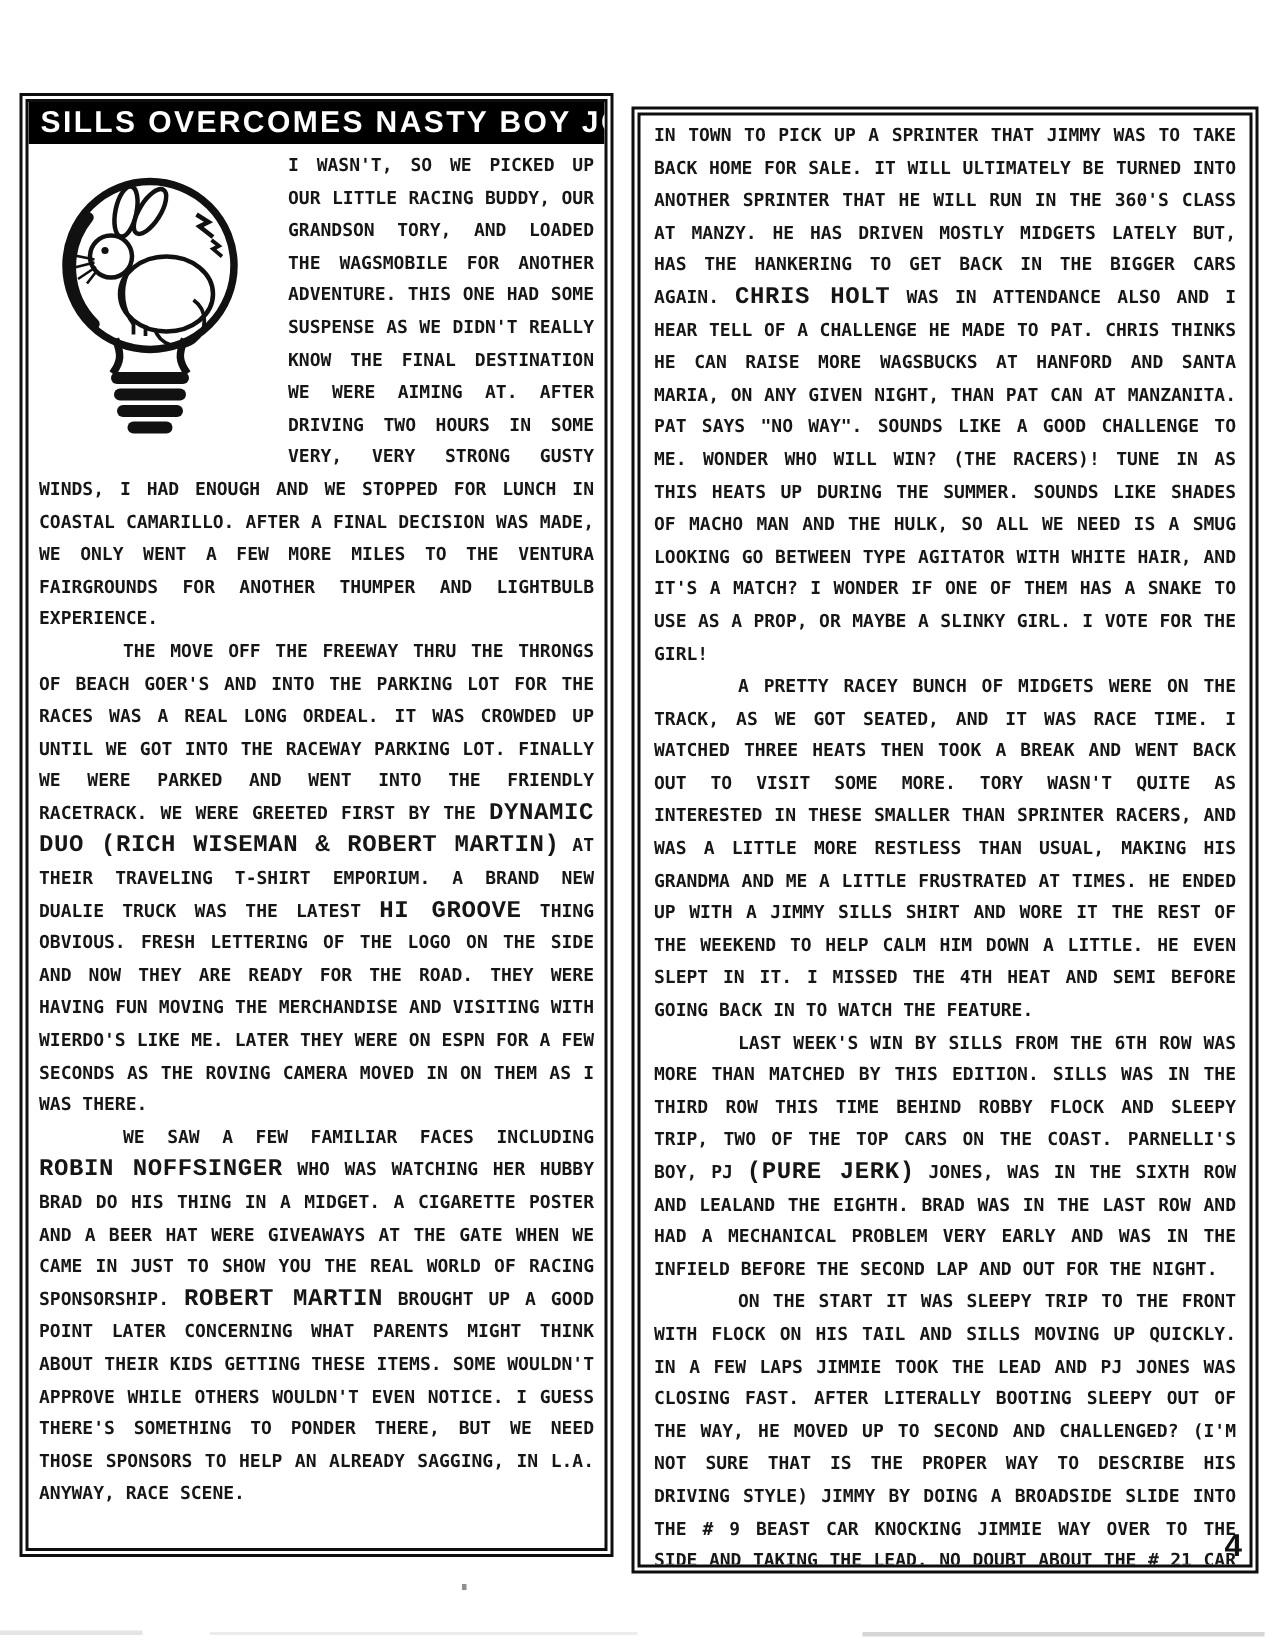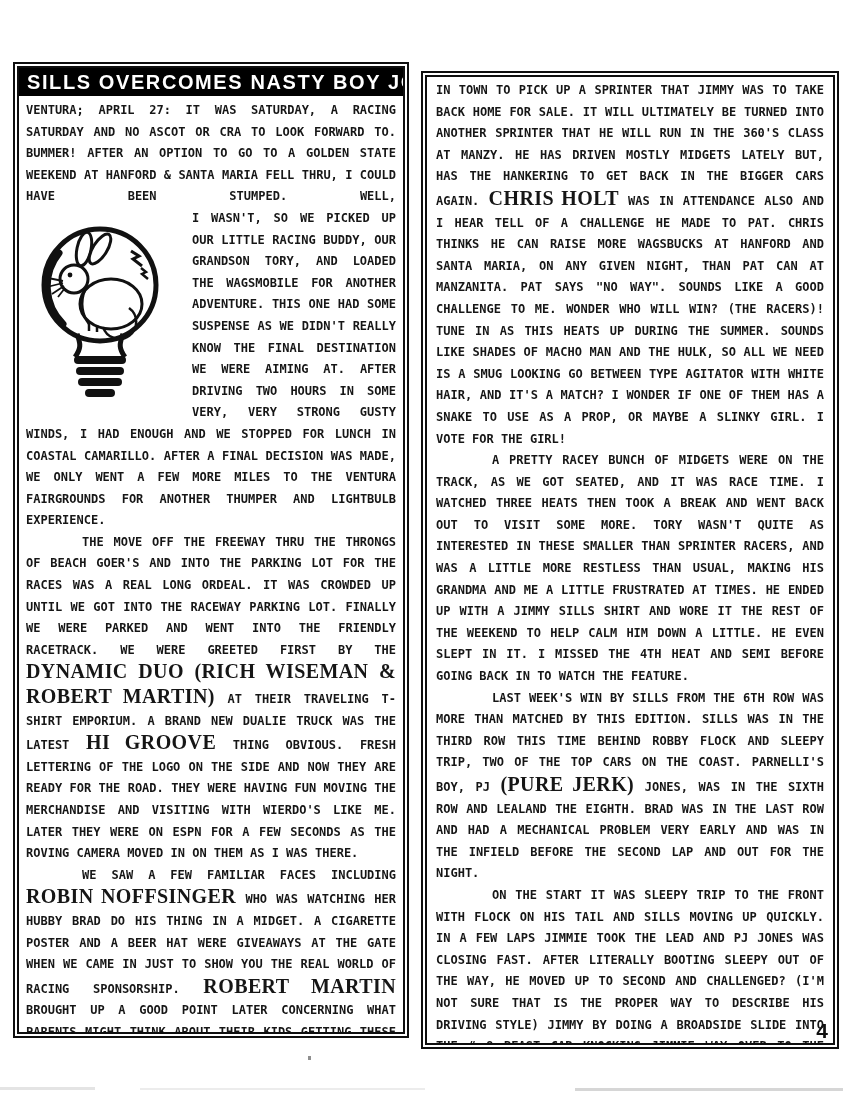--- a/index.html
+++ b/index.html
@@ -11,41 +11,40 @@
   .inner{position:absolute;top:2px;left:2px;right:2px;bottom:2px;border:2px solid #0e0e0e;
          overflow:hidden;padding:0 7px;box-sizing:border-box;}
   .inner-right{padding:3px 9px 0 9px;}
   .title-bar{background:#000;color:#fff;margin:0 -7px 4px -7px;height:28px;line-height:28px;
              font-family:"Liberation Sans",sans-serif;font-weight:700;font-size:20px;
              letter-spacing:1.6px;padding-left:8px;white-space:nowrap;}
   .col-text{font:700 12px/21.6px "DejaVu Sans Mono",monospace;text-align:justify;}
   .body-p{margin:0;}
   .indent{text-indent:56px;}
   .jl{text-align-last:justify;}
-  .bname{font-family:Liberation Serif, serif;font-weight:700;font-size:20px;
+  .bname{font-family:Liberation Mono, monospace;font-weight:700;font-size:16px;
          letter-spacing:0.4px;}
   .bulb-float{float:left;width:152px;height:196px;margin:3px 12px 0 2px;}
   .page-number{position:absolute;right:5px;bottom:0px;font-family:"Liberation Sans",sans-serif;
                font-weight:700;font-size:21px;color:#111;}
   .artifact{position:absolute;}
   .sm1{top:1087px;left:0;width:95px;height:3px;background:#e4e4e4;}
   .sm2{top:1088px;left:140px;width:285px;height:2px;background:#ececec;}
   .sm3{top:1088px;left:575px;width:268px;height:3px;background:#d6d6d6;}
   .dot{top:1056px;left:308px;width:3px;height:4px;background:#8f8f8f;}
 </style>
 </head>
 <body>
 
 <div class="page">
 
   <div class="box box-left">
     <div class="inner">
       <div class="title-bar">SILLS OVERCOMES NASTY BOY JONES!!</div>
       <div class="col-text">
-        <p class="body-p jl"><span>VENTURA; APRIL 27: IT WAS SATURDAY, A RACING SATURDAY AND NO ASCOT OR CRA TO LOOK FORWARD TO. BUMMER! AFTER AN OPTION TO GO TO A GOLDEN STATE WEEKEND AT HANFORD &amp; SANTA MARIA FELL THRU, I COULD HAVE BEEN STUMPED. WELL,</span></p>
         <p class="body-p"><span class="bulb-float"><svg viewBox="0 0 152 196" width="152" height="196" xmlns="http://www.w3.org/2000/svg">
             <circle cx="72" cy="74" r="56" fill="#fff" stroke="#111" stroke-width="5"></circle>
             <path d="M 31 42 A 53 53 0 0 0 35 113" fill="none" stroke="#111" stroke-width="7" stroke-linecap="round"></path>
             <path d="M 49 123 C 53 133 53 138 47 146" fill="none" stroke="#111" stroke-width="5"></path>
             <path d="M 95 123 C 91 133 91 138 97 146" fill="none" stroke="#111" stroke-width="5"></path>
             <rect x="46" y="145" width="52" height="8" rx="4" fill="#111"></rect>
             <rect x="48" y="156" width="48" height="8" rx="4" fill="#111"></rect>
             <rect x="50" y="167" width="44" height="8" rx="4" fill="#111"></rect>
             <rect x="57" y="178" width="30" height="8" rx="4" fill="#111"></rect>
             <path d="M 103 40 l 8 5 l -6 3 l 9 7" fill="none" stroke="#111" stroke-width="3"></path>

